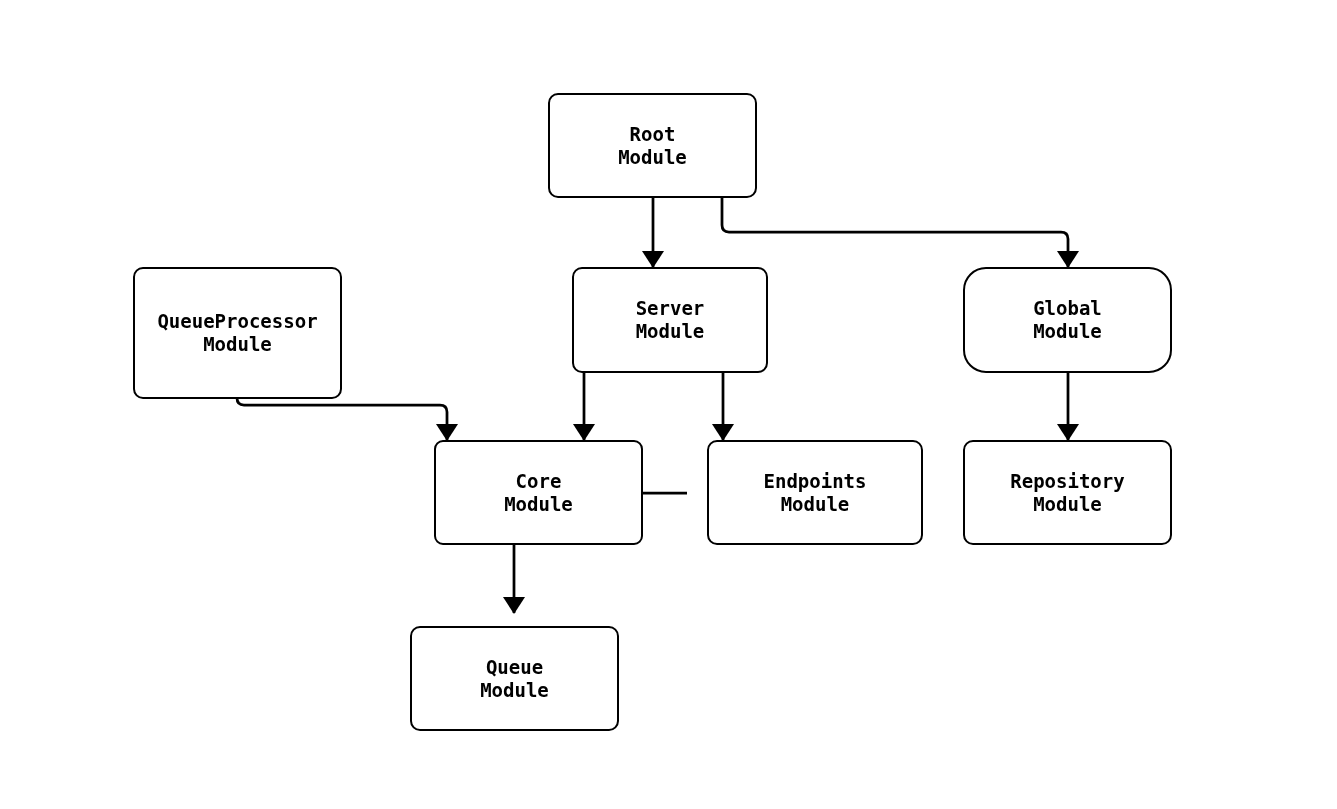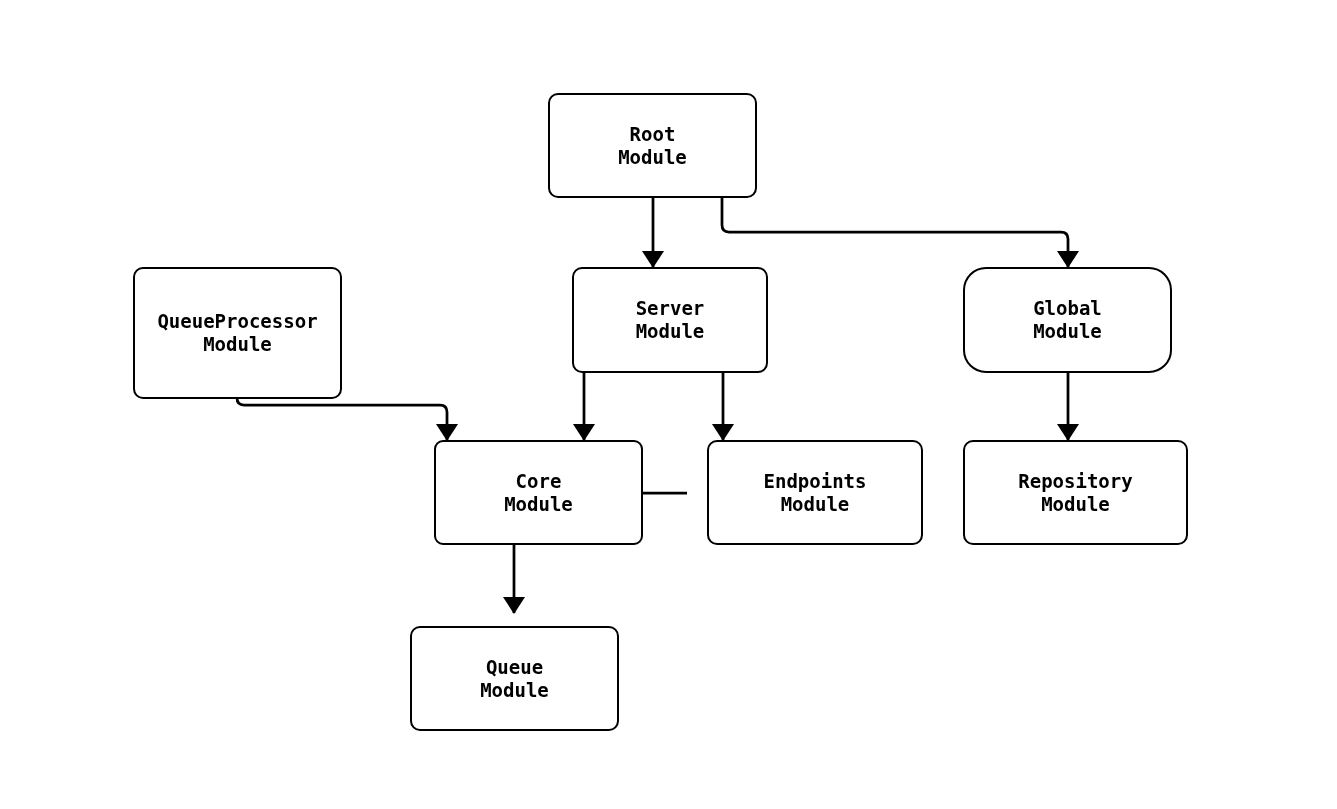--- a/index.html
+++ b/index.html
@@ -85,21 +85,21 @@
 Module</span>
   </div>
   <div class="node" style="left: 434px; top: 440px; width: 209px; height: 105px; border-radius: 9px;">
     <span class="node-label">Core
 Module</span>
   </div>
   <div class="node" style="left: 687px; top: 440px; width: 216px; height: 105px; margin-left: 20px;">
     <span class="node-label">Endpoints
 Module</span>
   </div>
-  <div class="node" style="left: 963px; top: 440px; width: 225px; height: 105px;">
+  <div class="node" style="left: 963px; top: 440px; width: 209px; height: 105px;">
     <span class="node-label">Repository
 Module</span>
   </div>
   <div class="node" style="left: 410px; top: 626px; width: 209px; height: 105px;">
     <span class="node-label">Queue
 Module</span>
   </div>
 
 </div>
 

